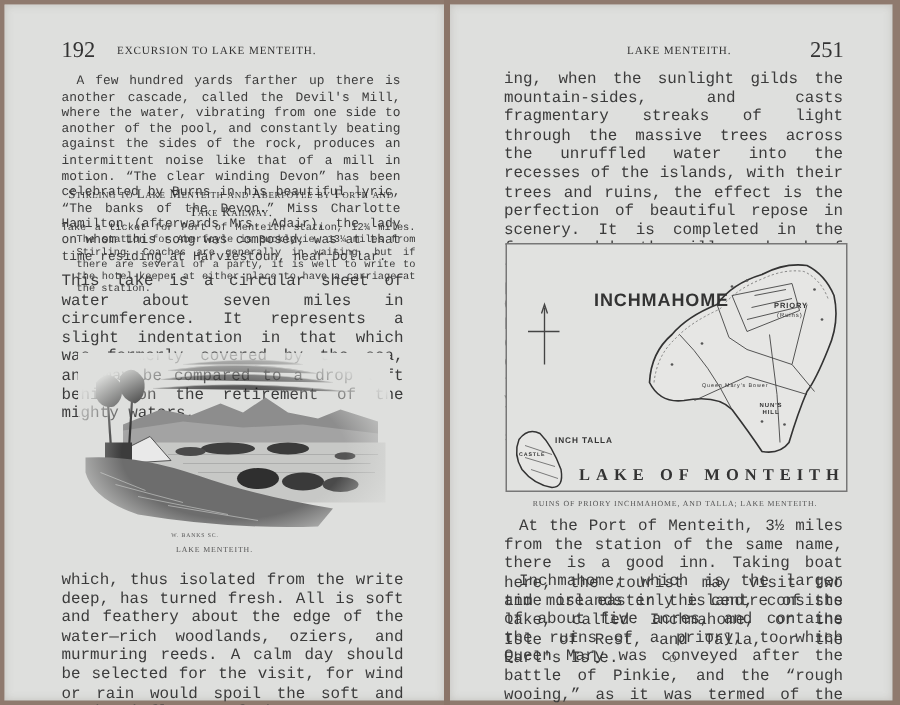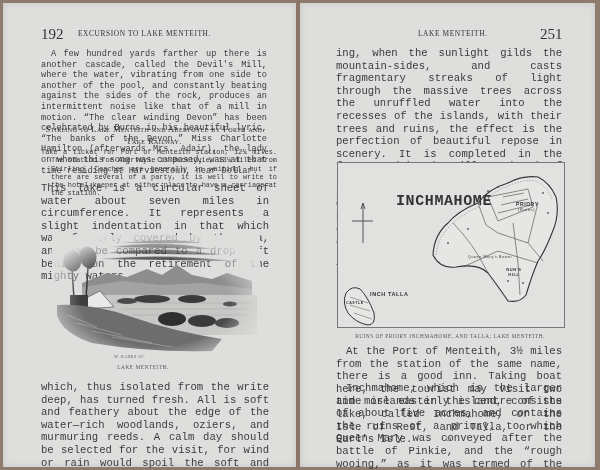--- a/index.html
+++ b/index.html
@@ -166,27 +166,28 @@
         <circle cx="130" cy="66" r="0.9"></circle>
       <circle cx="185" cy="120" r="0.9"></circle>
         <circle cx="170" cy="118" r="0.9"></circle>
     </g>
 
     <path d="M8 130 Q14 122 22 126 Q30 134 36 150 Q38 162 30 162 Q18 160 10 150 Q4 140 8 130 Z" fill="#e6e6e4" stroke="#333" stroke-width="1"></path>
     <g stroke="#555" stroke-width="0.5">
       <path d="M12 134 L30 140 M12 142 L32 148 M16 150 L34 156"></path>
     </g>
   </svg>
-  <div class="map-label" style="left:58px; top:30px; font-size:15px;font-family:Liberation Mono, monospace;">INCHMAHOME</div>
+  <div class="map-label" style="left:58px; top:30px; font-size:12px;">INCHMAHOME</div>
   <div class="map-label" style="left:178px; top:38px; font-size:5px;">PRIORY</div>
   <div class="map-label" style="left:180px; top:44px; font-size:4px; font-weight:normal;">(Ruins)</div>
   <div class="map-label" style="left:130px; top:92px; font-size:3.6px; font-weight:normal;">Queen Mary's Bower</div>
   <div class="map-label" style="left:165px; top:104px; font-size:4px; width:22px; text-align:center; line-height:5px;">NUN'S HILL</div>
   <div class="map-label" style="left:32px; top:128px; font-size:5.5px;">INCH TALLA</div>
   <div class="map-label" style="left:8px; top:138px; font-size:3.5px;">CASTLE</div>
+  <div class="map-title" style="left:48px; top:148px;">LAKE OF MONTEITH</div>
 </div>
 
 <div class="caption" style="left:336px; top:333px; width:228px;">RUINS OF PRIORY INCHMAHOME, AND TALLA; LAKE MENTEITH.</div>
 
 <div class="para big indent" style="left:336px; top:345px; width:226px;">At the Port of Menteith, 3½ miles from the station of the same name, there is a good inn. Taking boat here, the tourist may visit two time islands in the centre of the lake, called Inchmahome, or the Isle of Rest, and Talla, or the Earl's Isle.</div>
 <div class="para big indent" style="left:336px; top:382px; width:226px;">Inchmahome, which is the larger and more easterly island, consists of about five acres, and contains the ruins of a priory, to which Queen Mary was conveyed after the battle of Pinkie, and the “rough wooing,” as it was termed of the English</div>
 
 <div class="sig" style="left:446px; top:435px;">O</div>
 
 </body></html>

